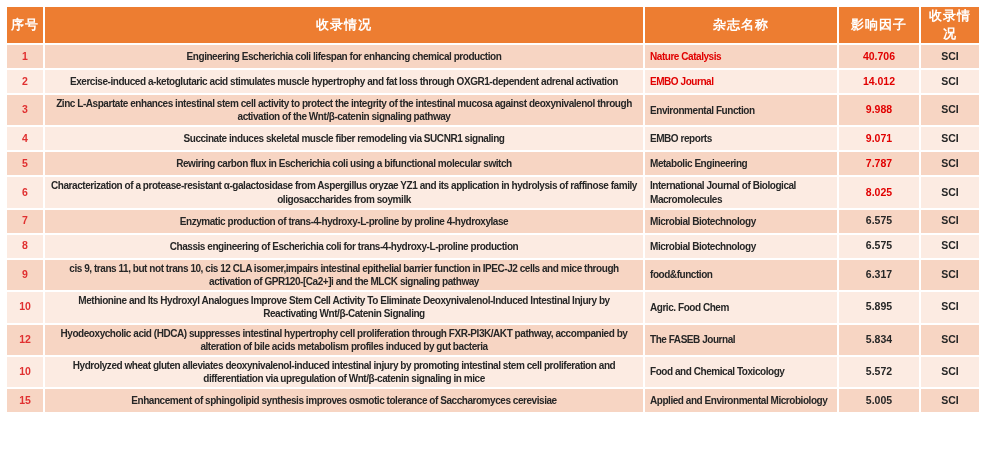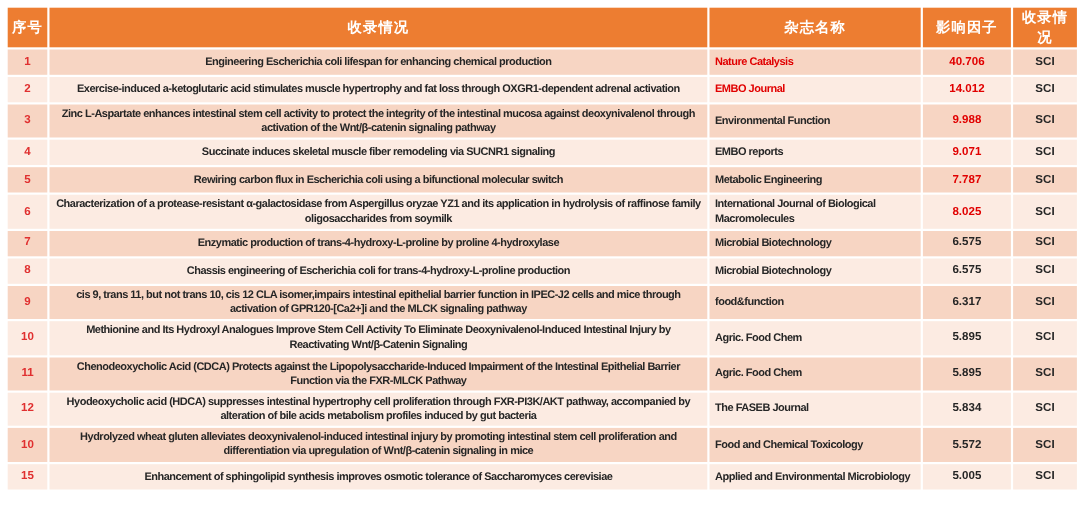--- a/index.html
+++ b/index.html
@@ -167,27 +167,20 @@
           <td class="idx">SCI</td>
         </tr>
         <tr>
           <td class="num">10</td>
           <td class="title">Methionine and Its Hydroxyl Analogues Improve Stem Cell Activity To Eliminate Deoxynivalenol-Induced Intestinal Injury by Reactivating Wnt/β-Catenin Signaling</td>
           <td class="journal">Agric. Food Chem</td>
           <td class="if">5.895</td>
           <td class="idx">SCI</td>
         </tr>
         <tr>
-          <td class="num">11</td>
-          <td class="title">Chenodeoxycholic Acid (CDCA) Protects against the Lipopolysaccharide-Induced Impairment of the Intestinal Epithelial Barrier Function via the FXR-MLCK Pathway</td>
-          <td class="journal">Agric. Food Chem</td>
-          <td class="if">5.895</td>
-          <td class="idx">SCI</td>
-        </tr>
-        <tr>
           <td class="num">12</td>
           <td class="title">Hyodeoxycholic acid (HDCA) suppresses intestinal hypertrophy cell proliferation through FXR-PI3K/AKT pathway, accompanied by alteration of bile acids metabolism profiles induced by gut bacteria</td>
           <td class="journal">The FASEB Journal</td>
           <td class="if">5.834</td>
           <td class="idx">SCI</td>
         </tr>
         <tr>
           <td class="num">10</td>
           <td class="title">Hydrolyzed wheat gluten alleviates deoxynivalenol-induced intestinal injury by promoting intestinal stem cell proliferation and differentiation via upregulation of Wnt/β-catenin signaling in mice</td>
           <td class="journal">Food and Chemical Toxicology</td>

